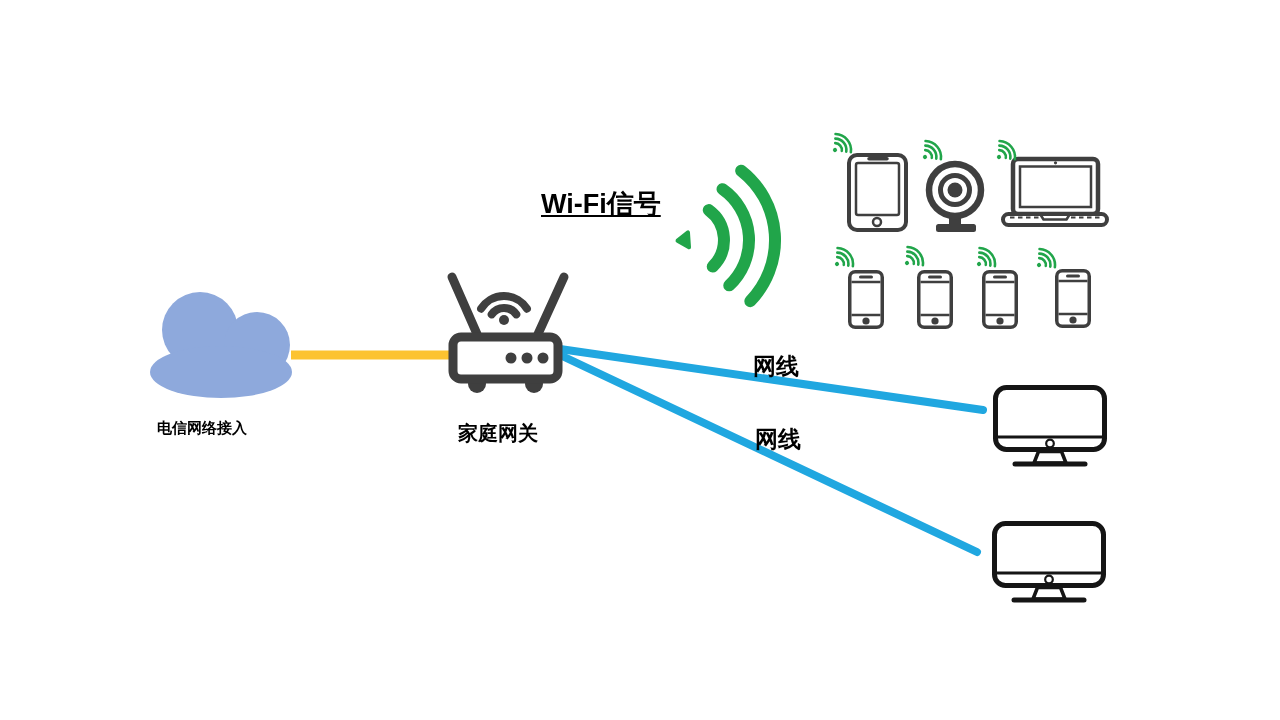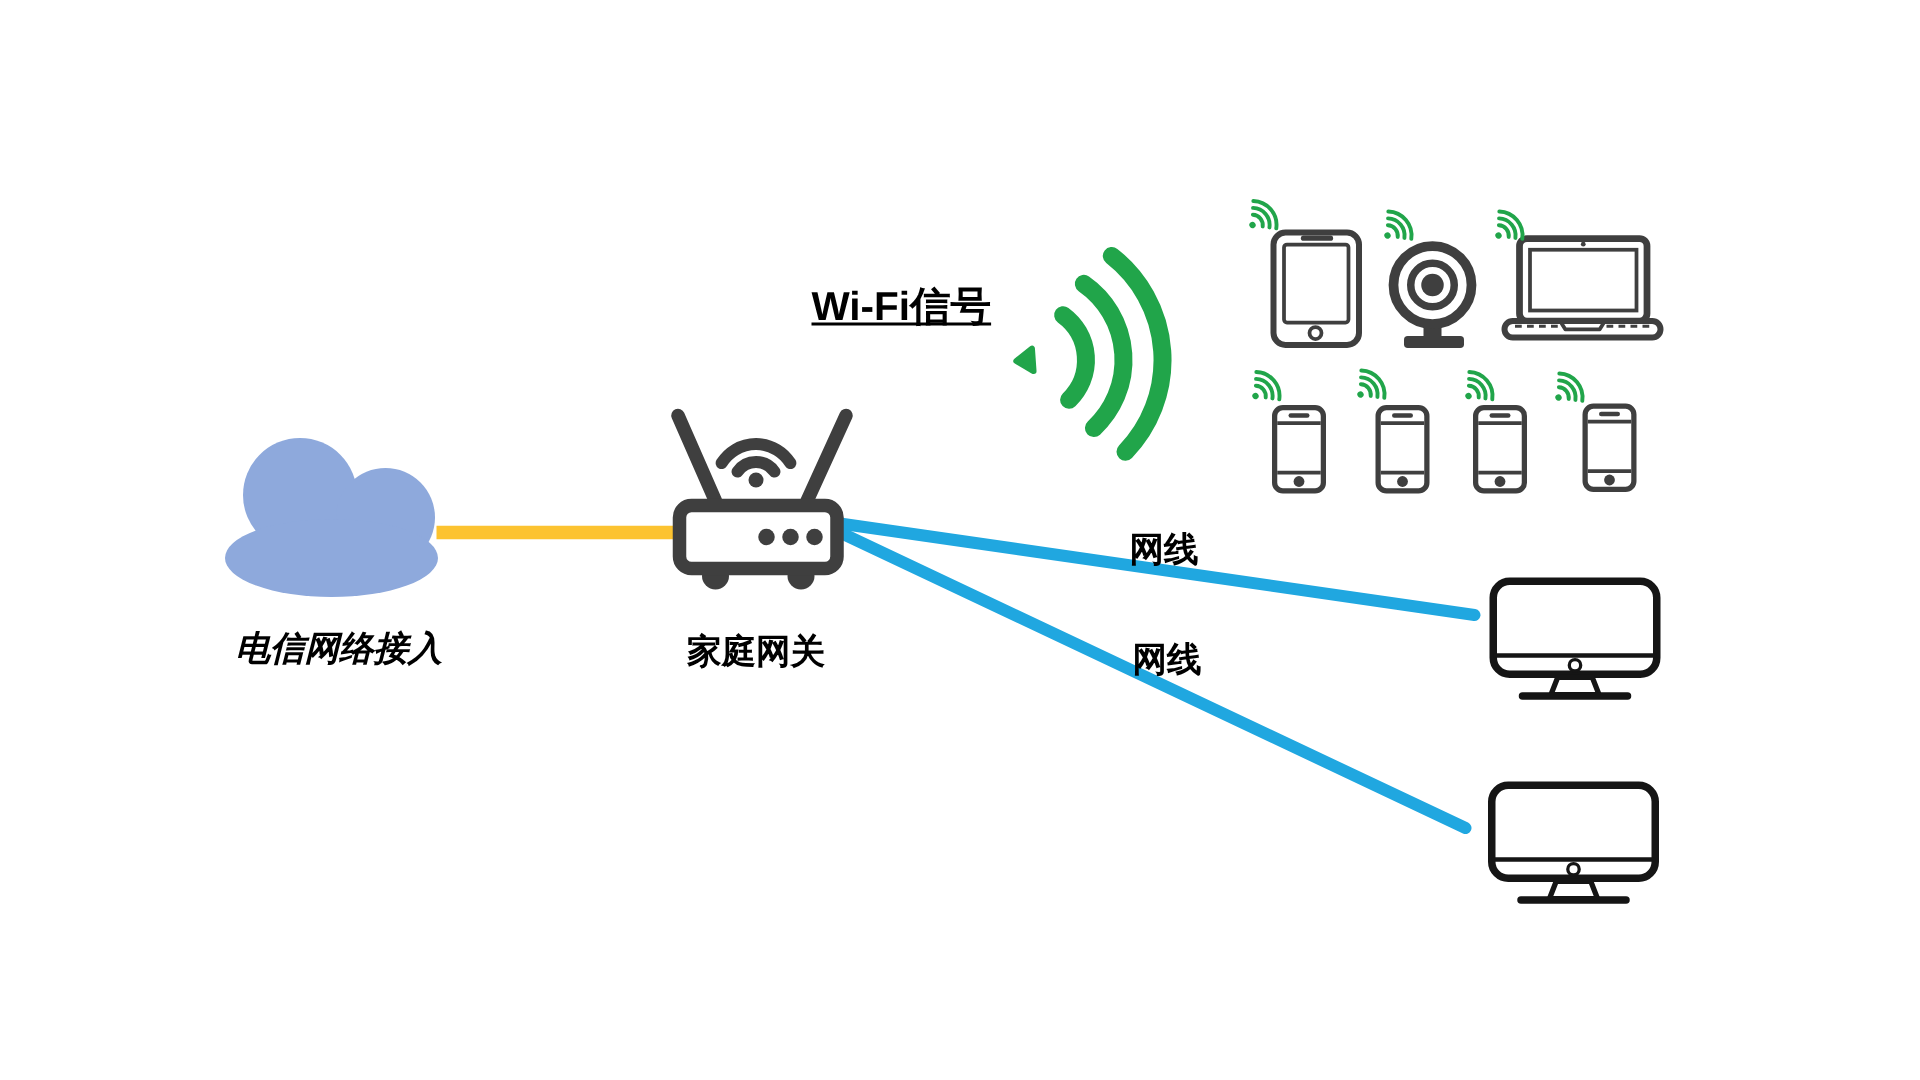--- a/index.html
+++ b/index.html
@@ -8,22 +8,22 @@
     background: var(--background, #fff);
     font-family: "Liberation Sans", sans-serif;
     overflow:hidden;
   }
   #scene { position:absolute; left:0; top:0; }
 
   .label {
     position:absolute; font-weight:700; color:var(--label-text,#000);
     white-space:nowrap; line-height:1.1;
   }
-  #cloud-label   { left:157px; top:420px; font-size:23px;font-style:italic; }
-  #gateway-label { left:458px; top:422px; font-size:23px; }
+  #cloud-label   { left:157px; top:420px; font-size:15px; }
+  #gateway-label { left:458px; top:422px; font-size:20px; }
   #wifi-label    { left:541px; top:190px; font-size:27px;text-decoration:underline; }
   #cable-label-1 { left:753px; top:354px; font-size:23px; }
   #cable-label-2 { left:755px; top:427px; font-size:23px; }
 
   
   .cloud-fill { fill: var(--cloud-fill); }
   .wan-line   { stroke: var(--wan-line); stroke-width:9; fill:none; }
   .lan-line   { stroke: var(--lan-line); stroke-width:8; stroke-linecap:round; fill:none; }
 
   .g-fill  { fill: var(--wifi-green); }

